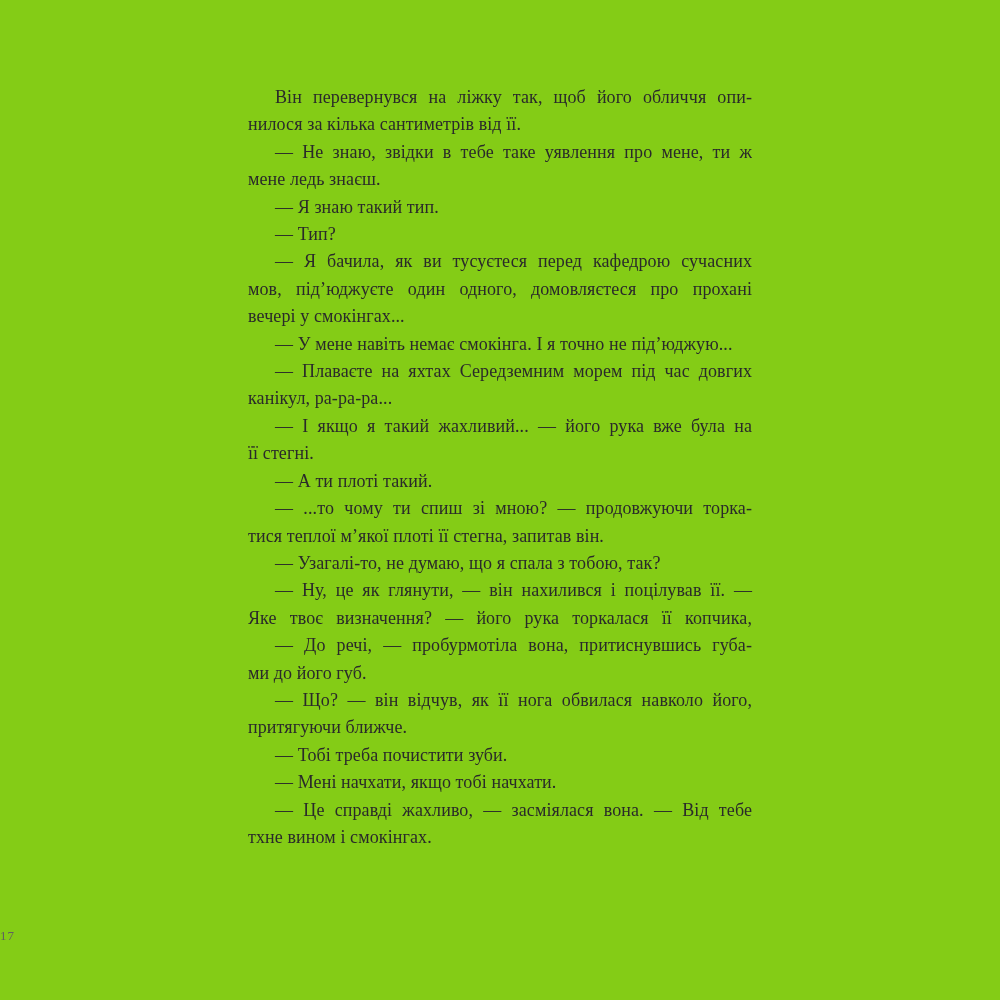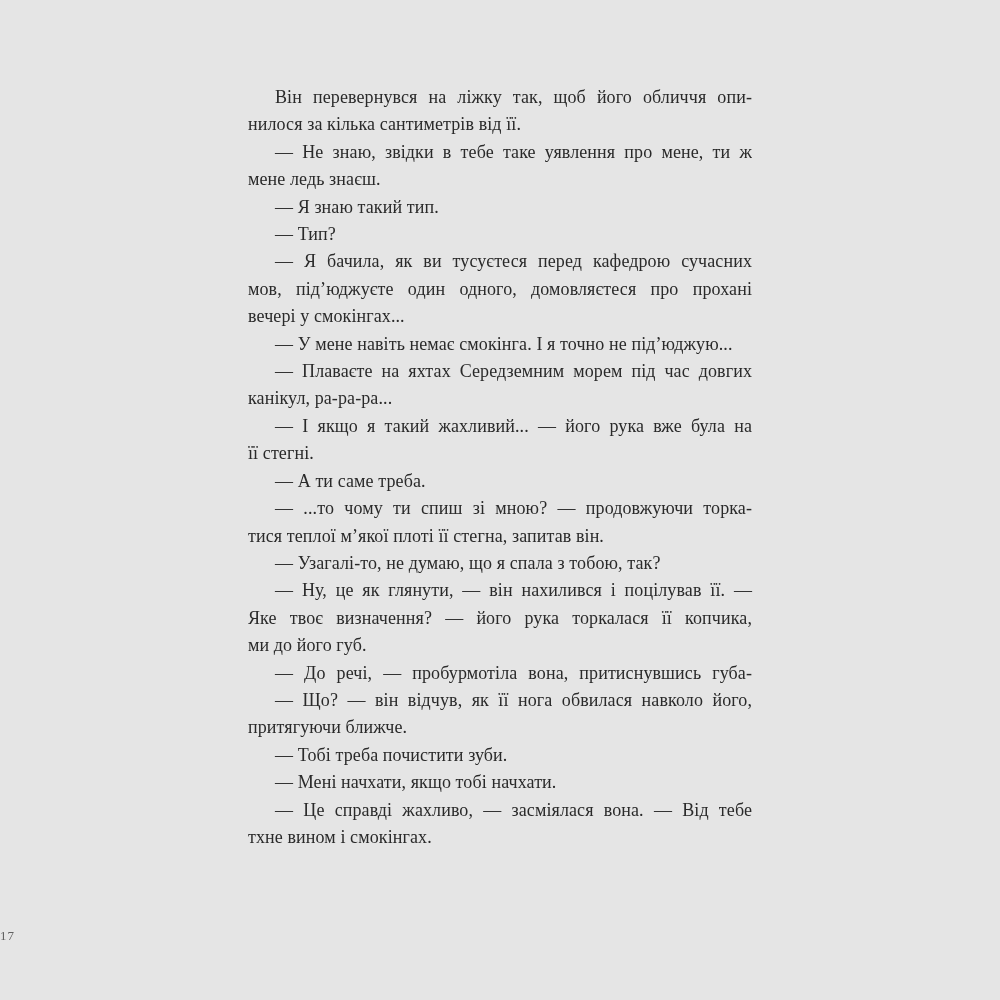--- a/index.html
+++ b/index.html
@@ -4,21 +4,21 @@
 <style>
   html, body {
     margin: 0;
     padding: 0;
     background: #ffffff;
   }
   .book-page {
     position: relative;
     width: 1000px;
     height: 1000px;
-    background: #e5e5e5;
+    background: #84cc16;
     overflow: hidden;
   }
   .page-text {
     position: absolute;
     left: 248px;
     top: 84px;
     width: 504px;
     font-family: "Liberation Serif", "DejaVu Serif", serif;
     font-size: 18px;
     line-height: 27.4px;
@@ -60,28 +60,28 @@
       <div class="line first">— Я знаю такий тип.</div>
       <div class="line first">— Тип?</div>
       <div class="line first jl">— Я бачила, як ви тусуєтеся перед кафедрою сучасних</div>
       <div class="line jl">мов, під’юджуєте один одного, домовляєтеся про прохані</div>
       <div class="line">вечері у смокінгах...</div>
       <div class="line first">— У мене навіть немає смокінга. І я точно не під’юджую...</div>
       <div class="line first jl">— Плаваєте на яхтах Середземним морем під час довгих</div>
       <div class="line">канікул, ра-ра-ра...</div>
       <div class="line first jl">— І якщо я такий жахливий... — його рука вже була на</div>
       <div class="line">її стегні.</div>
-      <div class="line first">— А ти саме треба.</div>
+      <div class="line first">— А ти плоті такий.</div>
       <div class="line first jl">— ...то чому ти спиш зі мною? — продовжуючи торка-</div>
       <div class="line">тися теплої м’якої плоті її стегна, запитав він.</div>
       <div class="line first">— Узагалі-то, не думаю, що я спала з тобою, так?</div>
       <div class="line first jl">— Ну, це як глянути, — він нахилився і поцілував її. —</div>
       <div class="line jl">Яке твоє визначення? — його рука торкалася її копчика,</div>
+      <div class="line first jl">— До речі, — пробурмотіла вона, притиснувшись губа-</div>
       <div class="line">ми до його губ.</div>
-      <div class="line first jl">— До речі, — пробурмотіла вона, притиснувшись губа-</div>
       <div class="line first jl">— Що? — він відчув, як її нога обвилася навколо його,</div>
       <div class="line">притягуючи ближче.</div>
       <div class="line first">— Тобі треба почистити зуби.</div>
       <div class="line first">— Мені начхати, якщо тобі начхати.</div>
       <div class="line first jl">— Це справді жахливо, — засміялася вона. — Від тебе</div>
       <div class="line">тхне вином і смокінгах.</div>
     </div>
   <div class="folio">17</div>
 </div>
 

